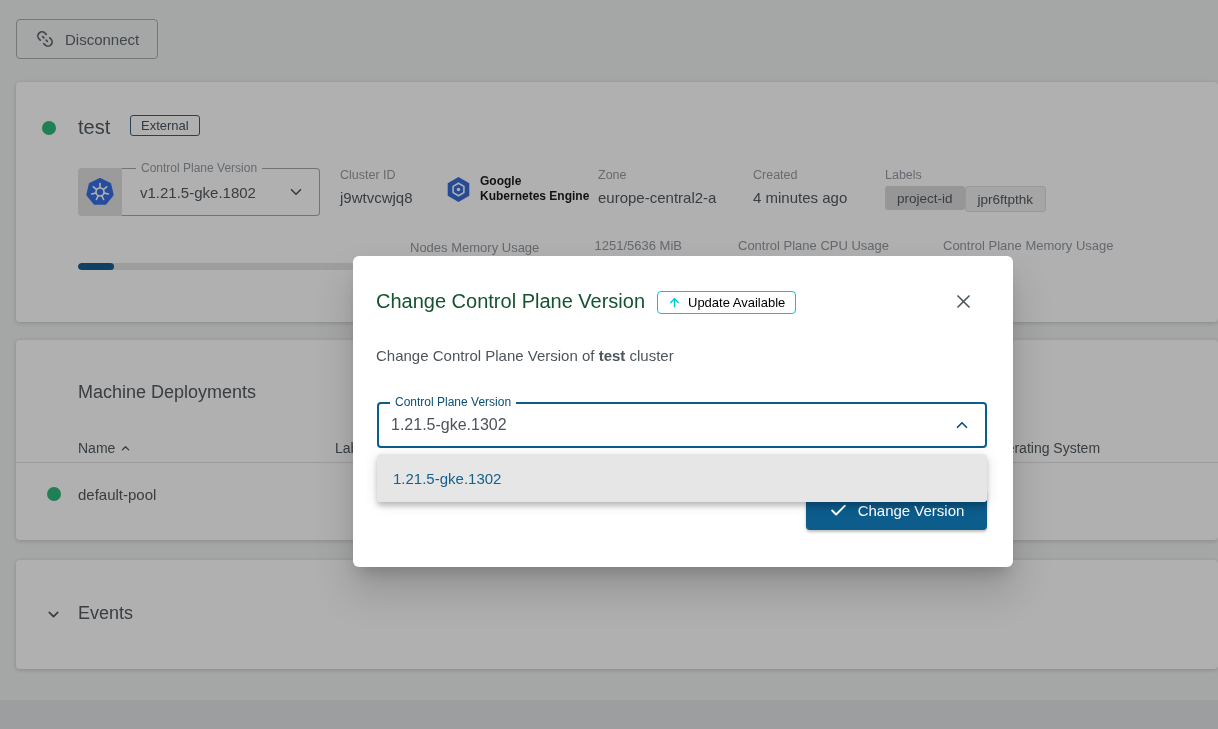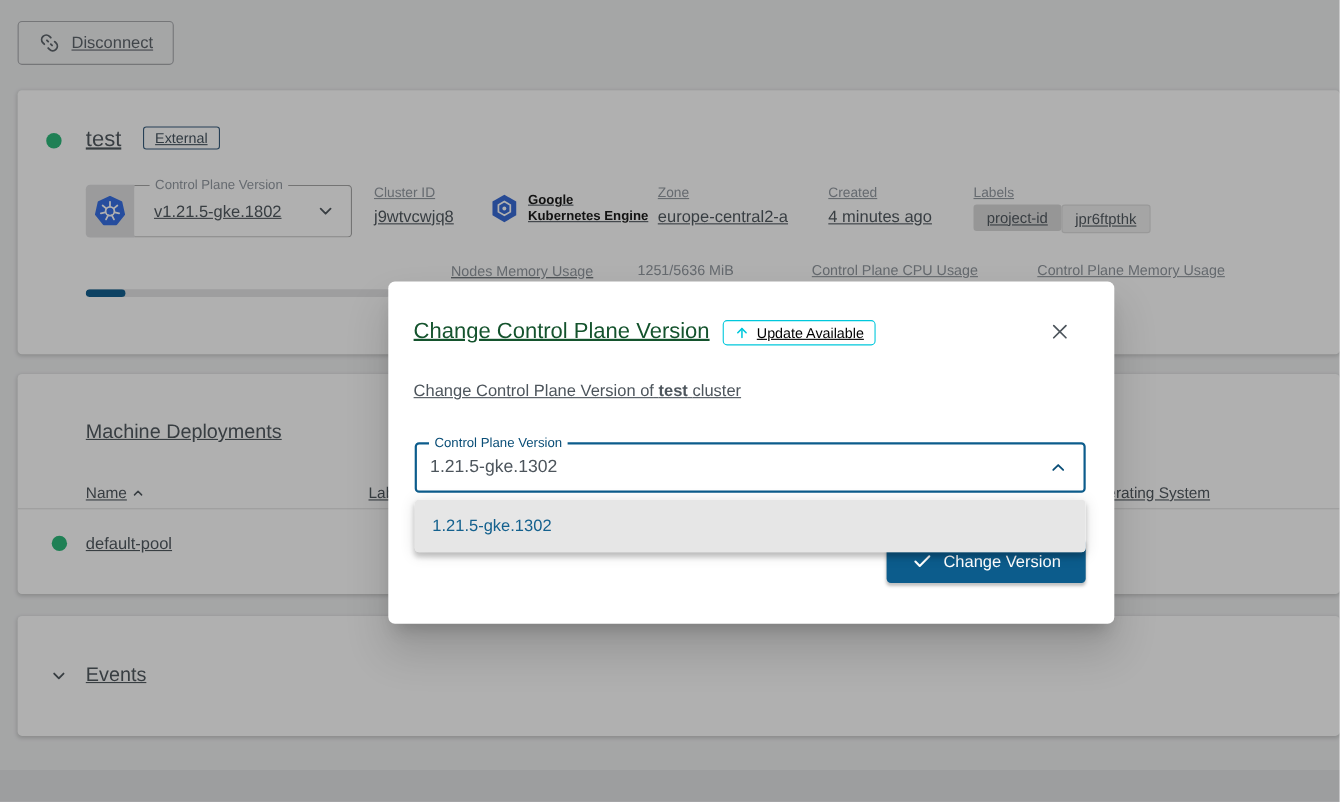--- a/index.html
+++ b/index.html
@@ -1,19 +1,19 @@
 <!DOCTYPE html>
 <html><head>
 <meta charset="utf-8">
 <style>
   * { margin:0; padding:0; box-sizing:border-box; }
   html,body { width:1218px; height:729px; }
   body { font-family:"Liberation Sans", sans-serif; color:#4d555c; }
   .screen { position:relative; width:1218px; height:729px; background:#eff0f1; overflow:hidden; }
-  .abs { position:absolute;text-decoration:underline; }
+  .abs { position:absolute; }
 
   
   .btn-outline { display:flex; align-items:center; gap:10px; border:1px solid #a7a9ac; border-radius:4px;
     background:transparent; color:#5a6168; font-size:15px; font-family:inherit; cursor:pointer; padding:0 18px; }
   .btn-primary { display:flex; align-items:center; justify-content:center; gap:10px; border:none; border-radius:4px;
     background:#0c5c8c; color:#ffffff; font-size:15px; font-family:inherit; cursor:pointer;
     box-shadow:0 2px 3px rgba(0,0,0,.25); }
 
   
   .card { position:absolute; left:16px; right:0; background:#ffffff; border-radius:4px;
@@ -154,21 +154,21 @@
       <span class="chip key">project-id</span>
       <span class="chip val">jpr6ftpthk</span>
     </div>
 
     <div class="bar-track" style="left:62px; top:181px; width:277px;">
       <div class="bar-fill" style="width: 13%;"></div>
     </div>
 
     <div class="abs" style="left:394px; top:156px; width:273px;">
       <span class="metric-label">Nodes Memory Usage</span>
-      <span class="metric-value" style="position:absolute; right:16px; top:0;">1251/5636 MiB</span>
+      <span class="metric-value" style="position:absolute; right:1px; top:0;">1251/5636 MiB</span>
     </div>
     <div class="bar-track" style="left:394px; top:181px; width:273px;">
       <div class="bar-fill" style="width: 22%;"></div>
     </div>
 
     <span class="metric-label abs" style="left:722px; top:156px;">Control Plane CPU Usage</span>
     <span class="metric-label abs" style="left:912px; top:156px;margin-left:15px;">Control Plane Memory Usage</span>
   </section>
 
   <section class="card" style="top:340px; height:200px;">

